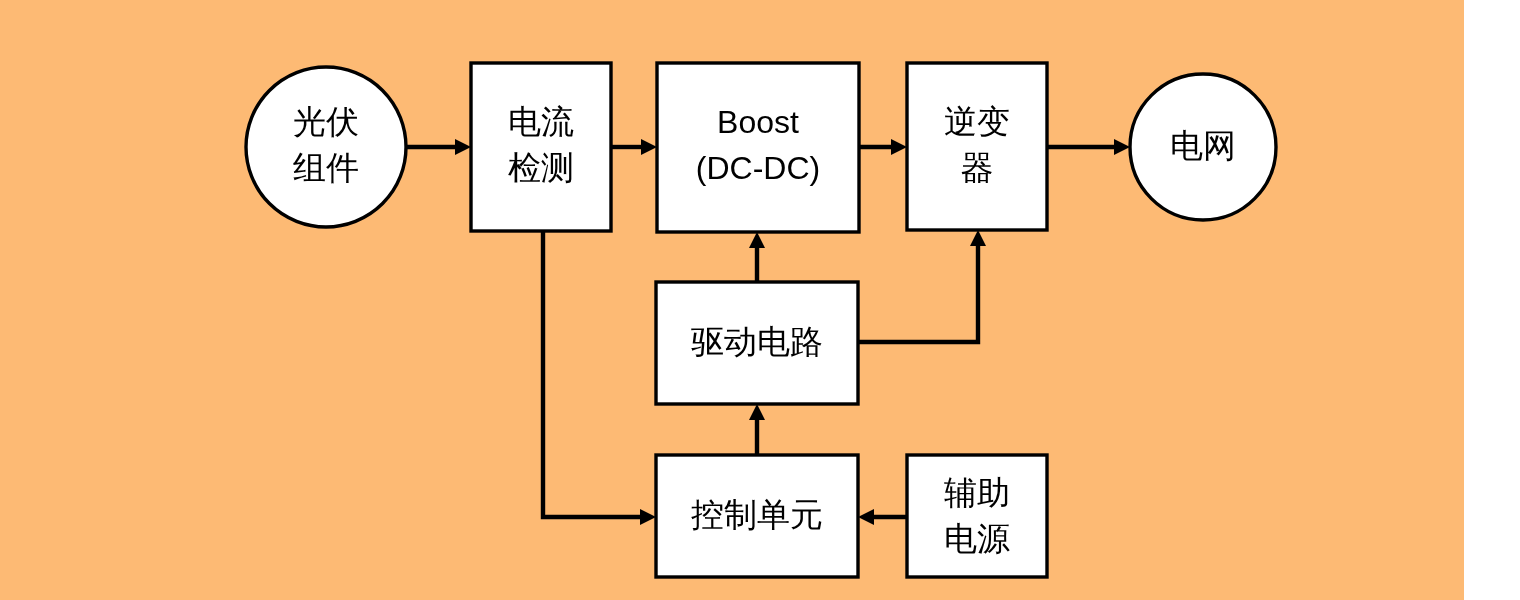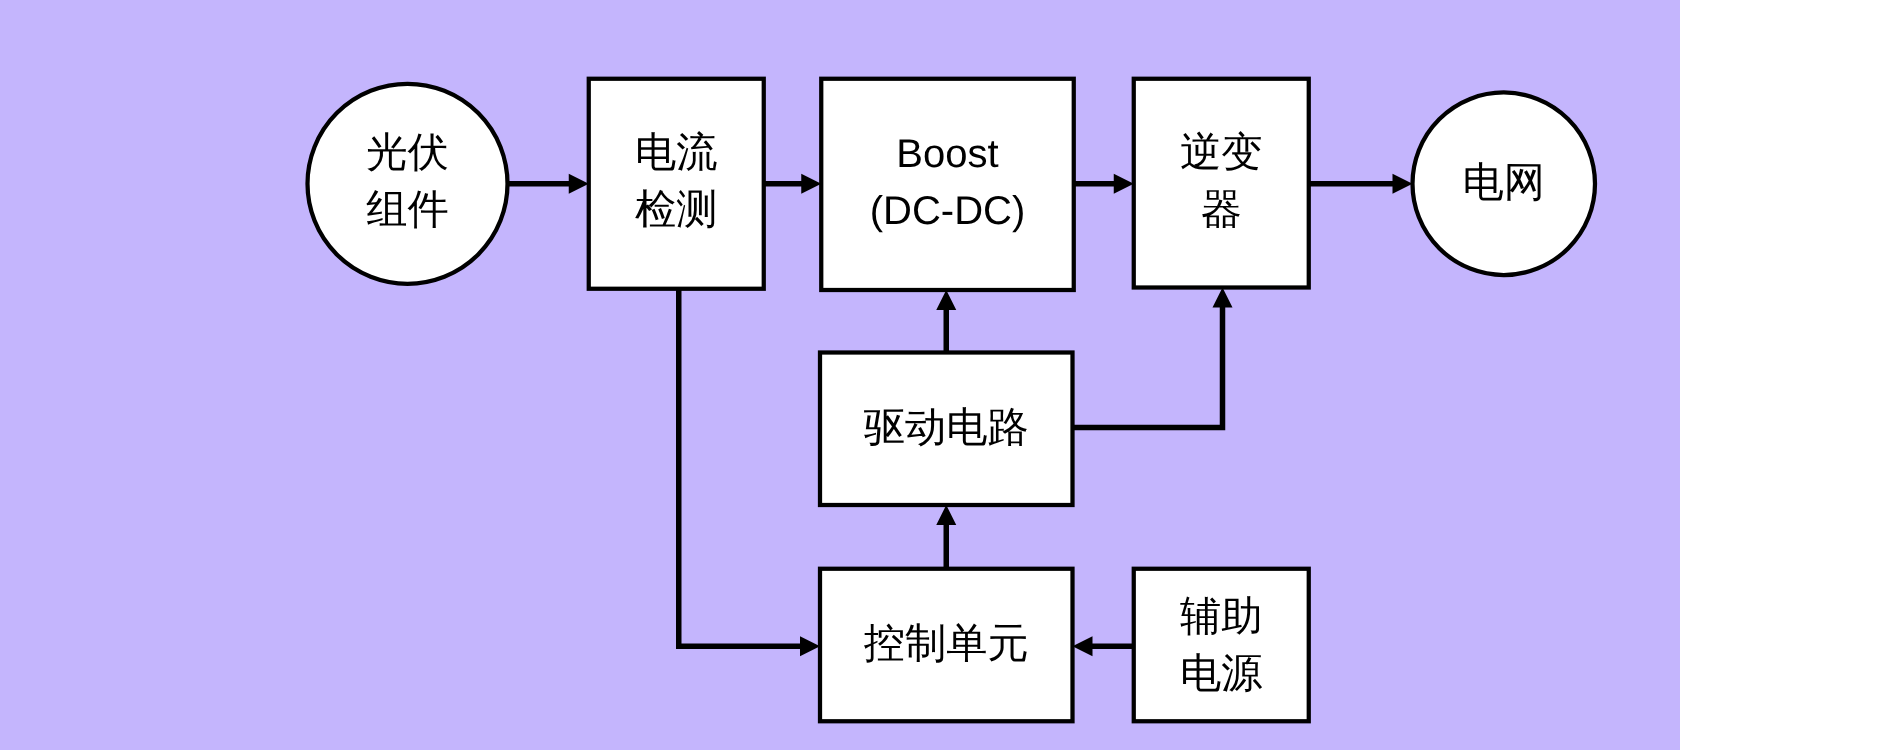--- a/index.html
+++ b/index.html
@@ -8,23 +8,23 @@
     background: #ffffff;
   }
   body {
     width: 1520px;
     height: 600px;
     font-family: "Liberation Sans", "DejaVu Sans", sans-serif;
     overflow: hidden;
   }
   #diagram-root {
     position: relative;
-    width: 1344px;
+    width: 1464px;
     height: 600px;
-    background: #c4b5fd;
+    background: #fdba74;
   }
   svg.diagram-canvas {
     display: block;
     width: 1520px;
     height: 600px;
   }
   .node-shape {
     fill: #ffffff;
     stroke: #000000;
     stroke-width: 3.4;

